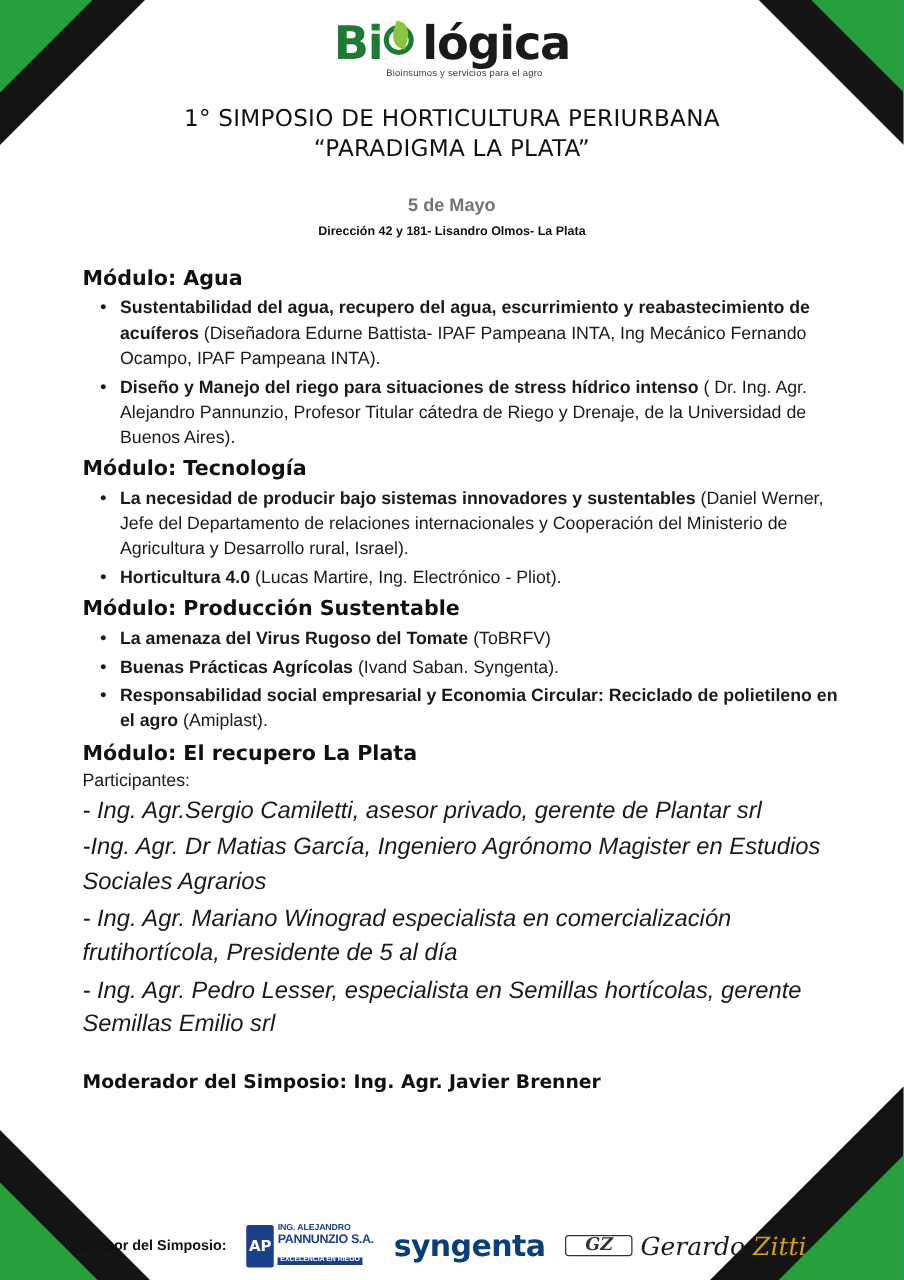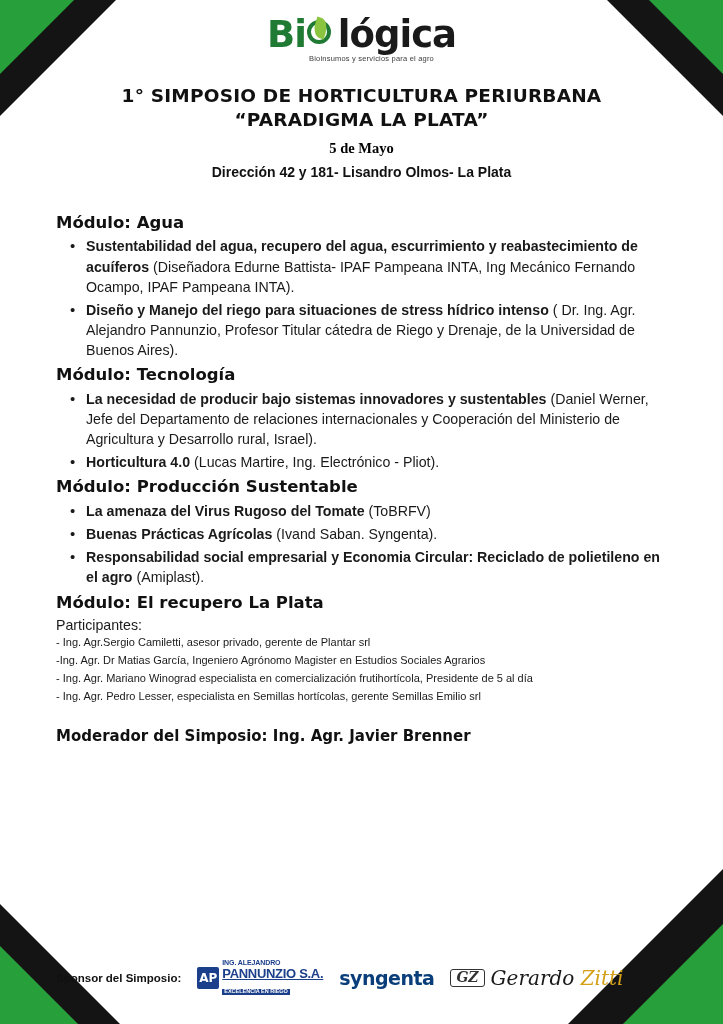--- a/index.html
+++ b/index.html
@@ -130,45 +130,44 @@
   
   .title-block {
     position: absolute;
     top: 84px;
     left: 0;
     width: 723px;
     text-align: center;
   }
   .title-line {
     font-family: "DejaVu Sans", sans-serif;
-    font-weight: bold;
+    font-weight: normal;
     font-size: 18.5px;
     letter-spacing: 0.2px;
     line-height: 1.28;
     color: #111111;
   }
   .subtitle-date {
-    margin-top: 9px;
+    margin-top: 26px;
     font-size: 14.5px;
     font-weight: bold;
-    color: #000000;
-    font-family: Liberation Serif, serif;
+    color: #737373;
   }
   .subtitle-addr {
     margin-top: 7px;
-    font-size: 14px;
+    font-size: 10px;
     font-weight: bold;
     color: #111111;
   }
 
   
   .content {
     position: absolute;
     top: 208px;
-    left: 56px;
+    left: 66px;
     width: 620px;
   }
   .module-head {
     font-family: "DejaVu Sans", sans-serif;
     font-weight: bold;
     font-size: 16.5px;
     color: #111111;
     margin: 4px 0 3px 0;
     line-height: 1.3;
   }
@@ -194,113 +193,113 @@
     color: #1a1a1a;
   }
   .b { font-weight: bold; }
 
   .participants-head {
     font-size: 14.2px;
     margin-top: 4px;
     color: #1a1a1a;
   }
   .participant-line {
-    font-size: 11px;
+    font-size: 19px;
     line-height: 1.45;
     color: #1a1a1a;
     margin-top: 2px;
+    font-style: italic;
   }
   .moderator {
     font-family: "DejaVu Sans", sans-serif;
     font-weight: bold;
     font-size: 15px;
     color: #111111;
     margin-top: 22px;
   }
 
   
   .sponsor-row {
     position: absolute;
     left: 56px;
-    bottom: 27px;
+    bottom: 10px;
     width: 610px;
     display: flex;
     align-items: center;
     gap: 16px;
   }
   .sponsor-label {
     font-size: 11.5px;
     font-weight: bold;
     color: #111111;
     white-space: nowrap;
   }
   .sp-pannunzio {
     display: flex;
     align-items: center;
     gap: 3px;
   }
   .sp-ap-badge {
     width: 22px;
-    height: 22px;
+    height: 34px;
     background: #1b3f8b;
     color: #ffffff;
     font-size: 12px;
     font-weight: bold;
     font-family: "DejaVu Sans", sans-serif;
     display: flex;
     align-items: center;
     justify-content: center;
     border-radius: 2px;
   }
   .sp-ap-text {
     line-height: 1.05;
   }
   .sp-ap-l1 {
     font-size: 7px;
     font-weight: bold;
     color: #1b3f8b;
     letter-spacing: -0.1px;
   }
   .sp-ap-l2 {
-    font-size: 13px;
+    font-size: 10px;
     font-weight: bold;
     color: #1b3f8b;
     letter-spacing: -0.3px;
-    text-decoration: underline;
   }
   .sp-ap-l3 {
     font-size: 5.5px;
     font-weight: bold;
     color: #ffffff;
     background: #1b3f8b;
     padding: 0 2px;
     display: inline-block;
     letter-spacing: 0px;
   }
   .sp-syngenta {
     font-family: "DejaVu Sans", sans-serif;
-    font-size: 19px;
+    font-size: 24px;
     font-weight: bold;
     color: #0a3e7a;
     letter-spacing: -0.5px;
   }
   .sp-gz {
     display: flex;
     align-items: center;
     gap: 6px;
   }
   .sp-gz-mark {
     font-family: "DejaVu Serif", serif;
     font-style: italic;
     font-weight: bold;
     font-size: 14px;
     color: #333333;
     border: 1.5px solid #333333;
     border-radius: 3px;
-    padding: 0 5px;
+    padding: 0 15px;
     line-height: 1.1;
   }
   .sp-gz-name {
     font-family: "DejaVu Serif", serif;
     font-style: italic;
     font-size: 20px;
     color: #1a1a1a;
   }
   .sp-gz-name .accent { color: #d4a017; }
 </style>

